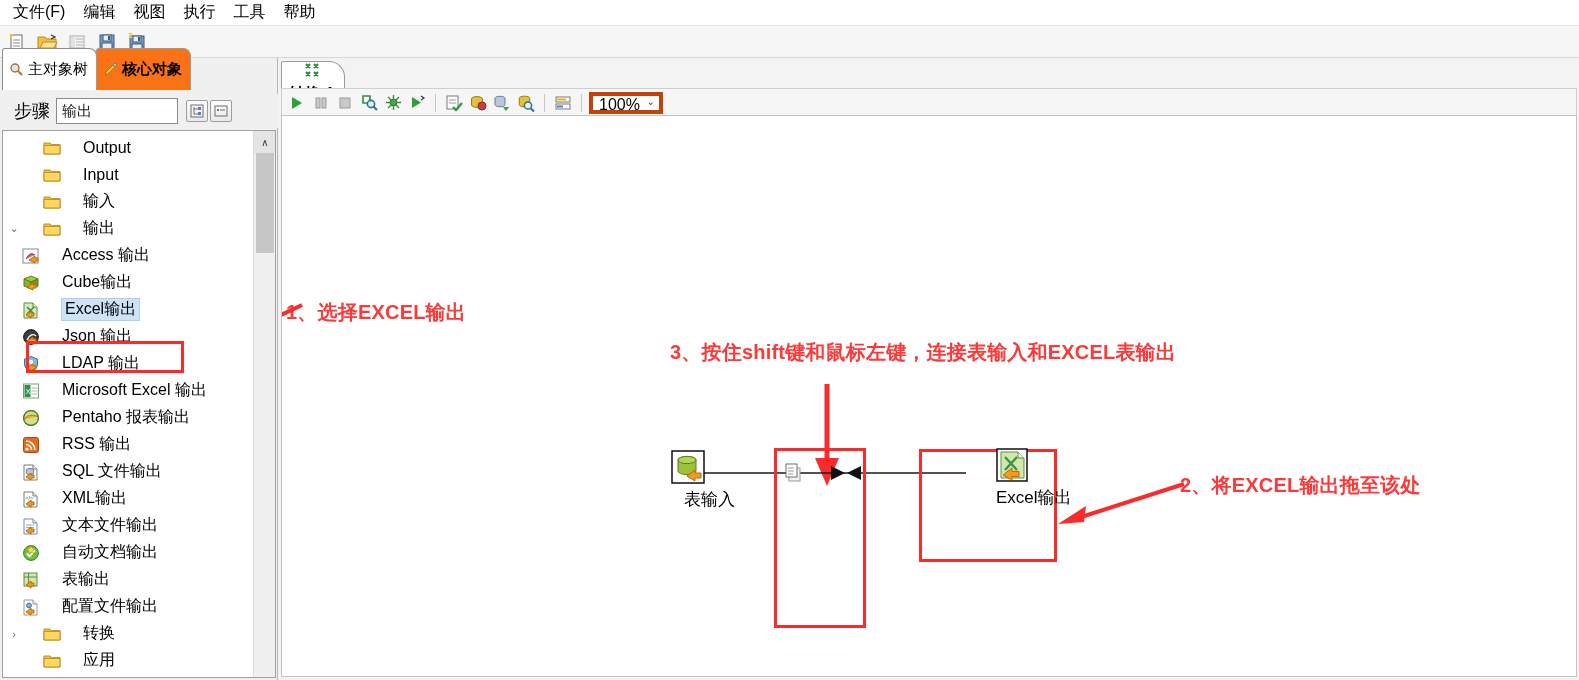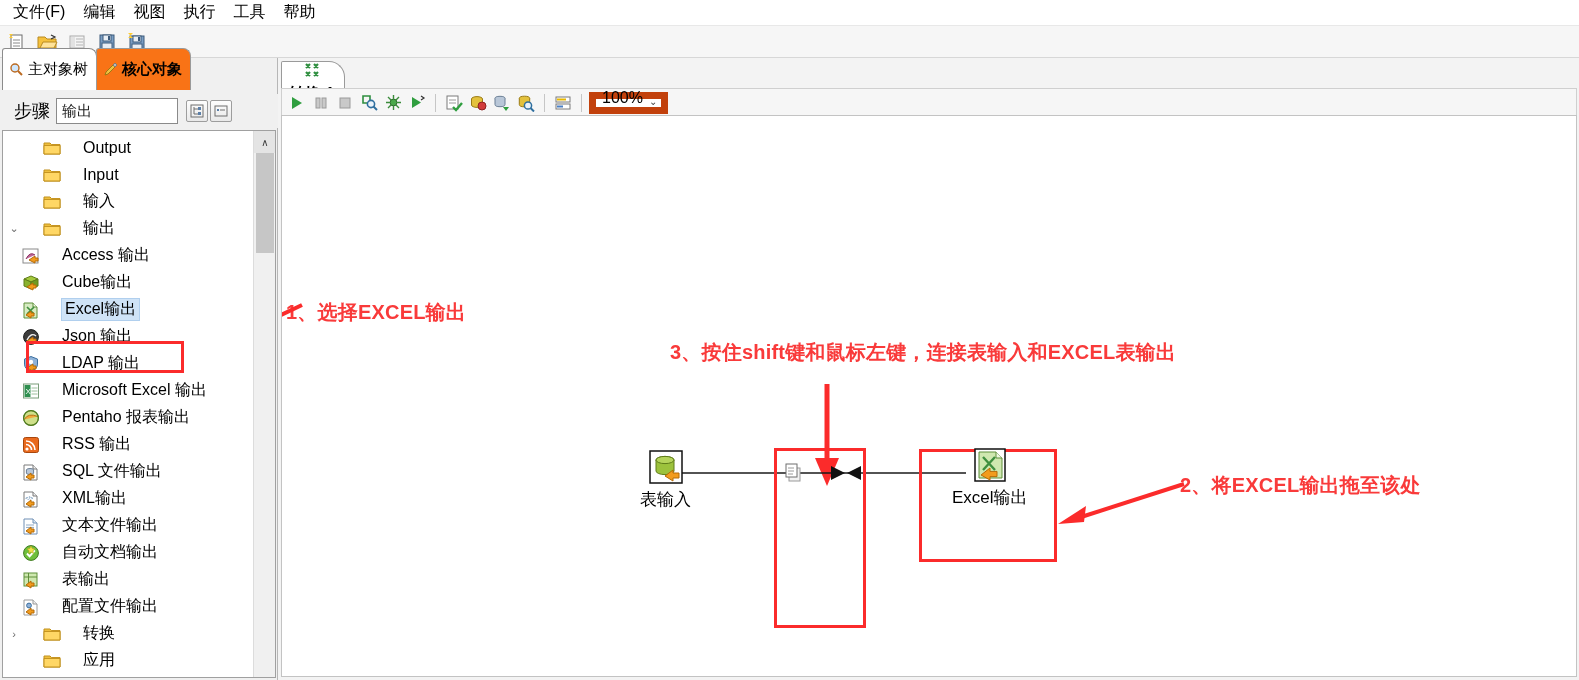--- a/index.html
+++ b/index.html
@@ -132,42 +132,42 @@
     position: absolute; top: 30px; left: 2px; width: 1296px; height: 28px;
     background: #f6f6f6; border: 1px solid #cfcfcf; border-bottom: none;
     display: flex; align-items: center; gap: 2px; padding-left: 4px;
   }
   .ct-btn {
     width: 22px; height: 22px; display: flex; align-items: center; justify-content: center;
     cursor: default; border: 1px solid transparent; border-radius: 2px;
   }
   .ct-sep { width: 1px; height: 18px; background: #c6c6c6; margin: 0 5px; }
   .zoom-combo {
-    height: 22px; min-width: 74px; display: flex; align-items: flex-end; justify-content: space-between;
-    padding: 0 4px 0 6px; font-size: 16px; border: 7px solid #c2410c; background: #fff; cursor: default;
+    height: 22px; min-width: 74px; display: flex; align-items: flex-start; justify-content: space-between;
+    padding: 0 4px 0 6px; font-size: 16px; border: 4px solid #c2410c; background: #fff; cursor: default;
   }
   .zoom-combo .cv { font-size: 16px; }
   .zoom-combo .cav { font-size: 10px; color: #444; margin-left: 6px; }
 
   .canvas {
     position: absolute; top: 57px; left: 2px; width: 1296px; height: 562px;
     background: #ffffff; border: 1px solid #c3c3c3;
     overflow: hidden;
   }
 
   
   .anno {
     position: absolute; color: #f93a3a; font-size: 20px; font-weight: bold;
     white-space: nowrap; letter-spacing: 0.2px;
   }
 
   
   .node { position: absolute; display: flex; flex-direction: column; align-items: center; cursor: default; }
   .node .nicon { width: 36px; height: 36px; }
-  .node .nlabel { font-size: 17px; margin-top: 3px; white-space: nowrap; color: #000; }
+  .node .nlabel { font-size: 17px; margin-top: 3px; white-space: nowrap; color: #000; margin-left: 44px; }
 
   .redrect { position: absolute; border: 3px solid #fb2b2b; pointer-events: none; }
 
   svg { display: block; }
 </style>
 </head>
 <body>
 
 <div id="app">
 

